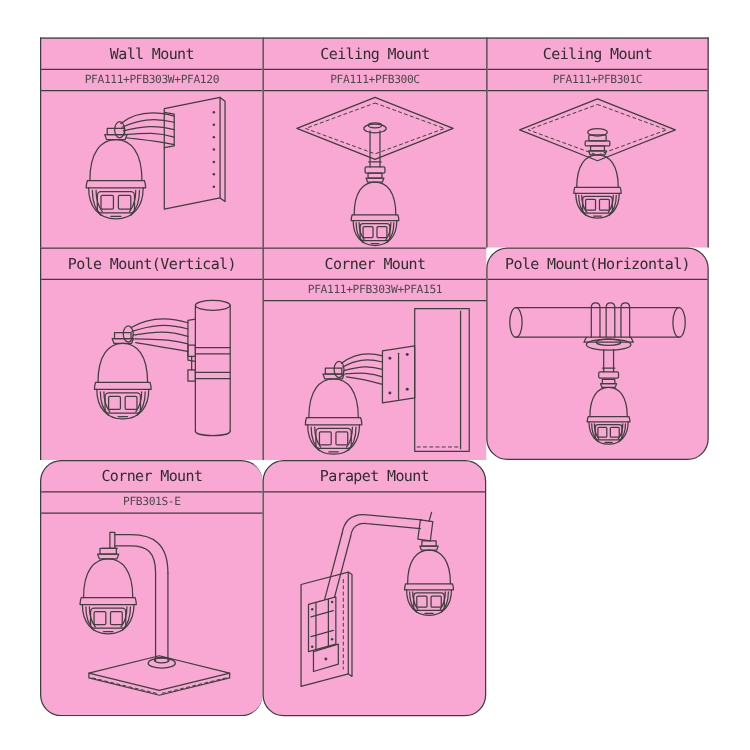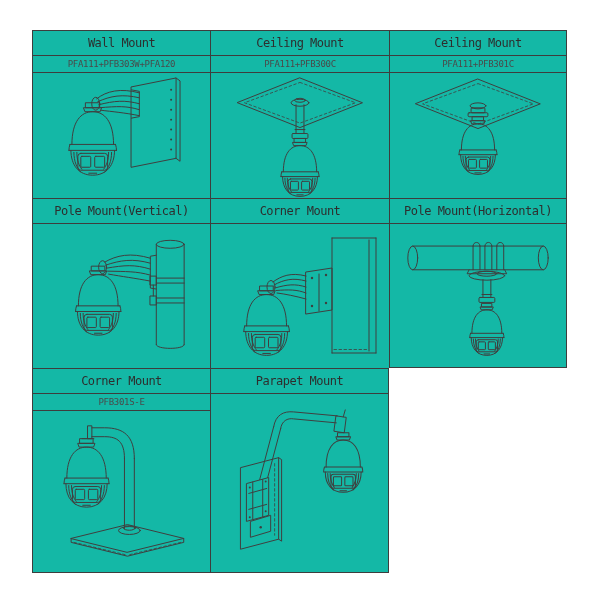--- a/index.html
+++ b/index.html
@@ -7,25 +7,25 @@
   body {
     width:600px; height:600px; background:#ffffff; position:relative;
     font-family:"DejaVu Sans Mono","Liberation Mono",monospace;
   }
   .mount-table {
     position:absolute; left:32px; top:30px; width:535px;
     display:grid; grid-template-columns:178px 179px 178px;
     grid-template-rows:168px 170px 205px;
   }
   .cell {
-    box-sizing:border-box; background:#14b8a6; display:flex; flex-direction:column;
+    box-sizing:border-box; background:#f9a8d4; display:flex; flex-direction:column;
     border-left:1px solid var(--bc); border-top:1px solid var(--bc);
   }
   .cell.br { border-right:1px solid var(--bc); }
-  .cell.bb { border-bottom:1px solid var(--bc); }
+  .cell.bb { border-bottom:1px solid var(--bc);border-radius:17px; }
   .cell-title {
     height:24px; flex:0 0 24px; border-bottom:1px solid var(--bc);
     display:flex; align-items:center; justify-content:center;
     font-size:12px; color:#2e2e2e; letter-spacing:-0.5px; white-space:nowrap;
   }
   .cell-part {
     height:16px; flex:0 0 16px; border-bottom:1px solid var(--bc);
     display:flex; align-items:center; justify-content:center;
     font-size:9px; color:#4a4a4a; letter-spacing:-0.3px; white-space:nowrap;
   }
@@ -151,20 +151,21 @@
           <path d="M118,49 C102,46 90,44.5 76,42"></path>
           <ellipse cx="70" cy="35" rx="4" ry="6.5"></ellipse>
           <use href="#cam" xlink:href="#cam" transform="translate(39,34) scale(0.95)"></use>
         </g>
       </svg>
     </div>
   </div>
 
   <div class="cell">
     <div class="cell-title">Corner Mount</div>
+    <div class="cell-part">PFA111+PFB303W+PFA151</div>
     <div class="cell-drawing">
       <svg viewBox="0 0 178 128" preserveAspectRatio="xMidYMid meet">
         <g class="draw">
           <path d="M121,6 H165 M121,6 V121 M165,6 V121 M158,8 V119 M121,121 H165"></path>
           <path class="hatch" d="M123,117.5 H156"></path>
           <path d="M95,40 L121,36 L121,78 L95,82 Z"></path>
           <path d="M108,42 V79"></path>
           <circle class="dot" cx="101" cy="46" r="1.2"></circle>
             <circle class="dot" cx="115" cy="43" r="1.2"></circle>
           <circle class="dot" cx="101" cy="74" r="1.2"></circle>

